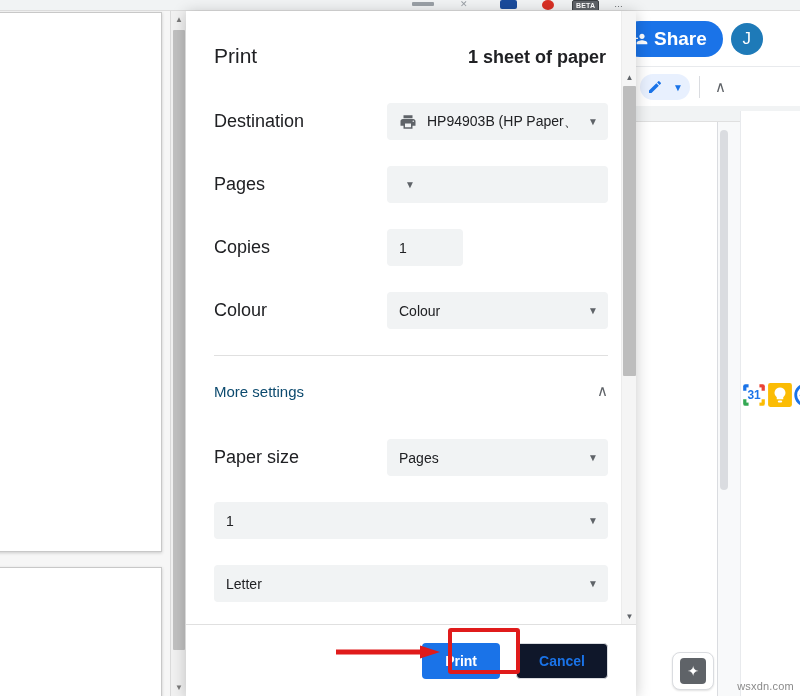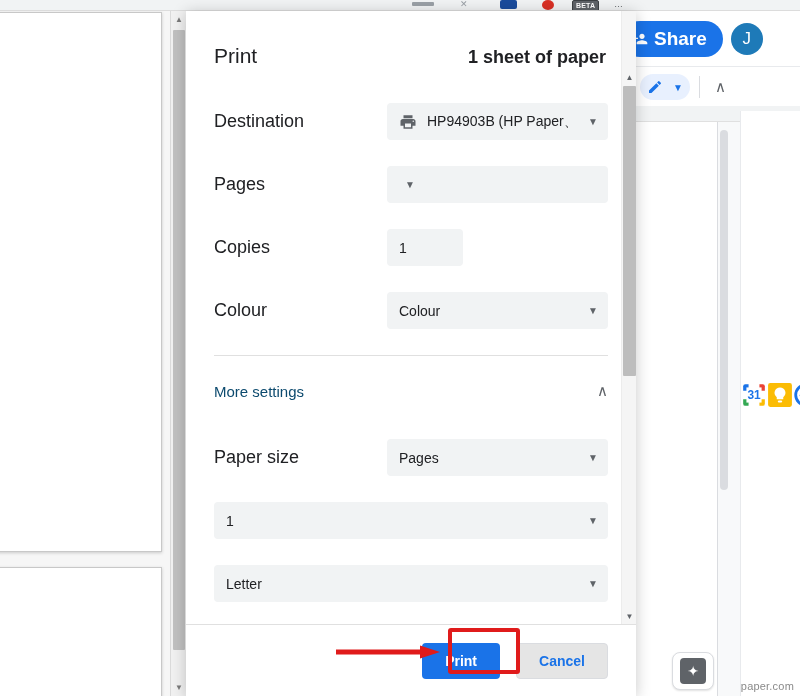--- a/index.html
+++ b/index.html
@@ -221,21 +221,21 @@
     gap: 16px; padding-right: 28px;
     background: #ffffff;
   }
   .btn-print {
     background: #1a73e8; color: #fff; border: none; border-radius: 4px;
     height: 36px; min-width: 78px; padding: 0 22px;
     font-size: 14px; font-weight: bold; cursor: pointer;
     font-family: "Liberation Sans", sans-serif;
   }
   .btn-cancel {
-    background: #e5e5e5; color: #1a73e8;
+    background: #0f172a; color: #1a73e8;
     border: 1px solid #dadce0; border-radius: 4px;
     height: 36px; padding: 0 22px;
     font-size: 14px; font-weight: bold; cursor: pointer;
     font-family: "Liberation Sans", sans-serif;
   }
 
   
   .anno-box {
     position: absolute; left: 448px; top: 628px;
     width: 72px; height: 46px;
@@ -366,21 +366,21 @@
       </svg>
     </div>
 
     <div class="plus-btn">+</div>
   </div>
 
   <div class="sparkle-btn">
     <div class="sparkle-inner">✦</div>
   </div>
 
-  <div class="watermark">paper.com</div>
+  <div class="watermark">wsxdn.com</div>
 
   <div class="print-dialog">
 
     <div class="dlg-scrollview">
       <div class="dlg-content">
 
         <div class="dlg-header">
           <div class="dlg-title">Print</div>
           <div class="dlg-sheets">1 sheet of paper</div>
         </div>

